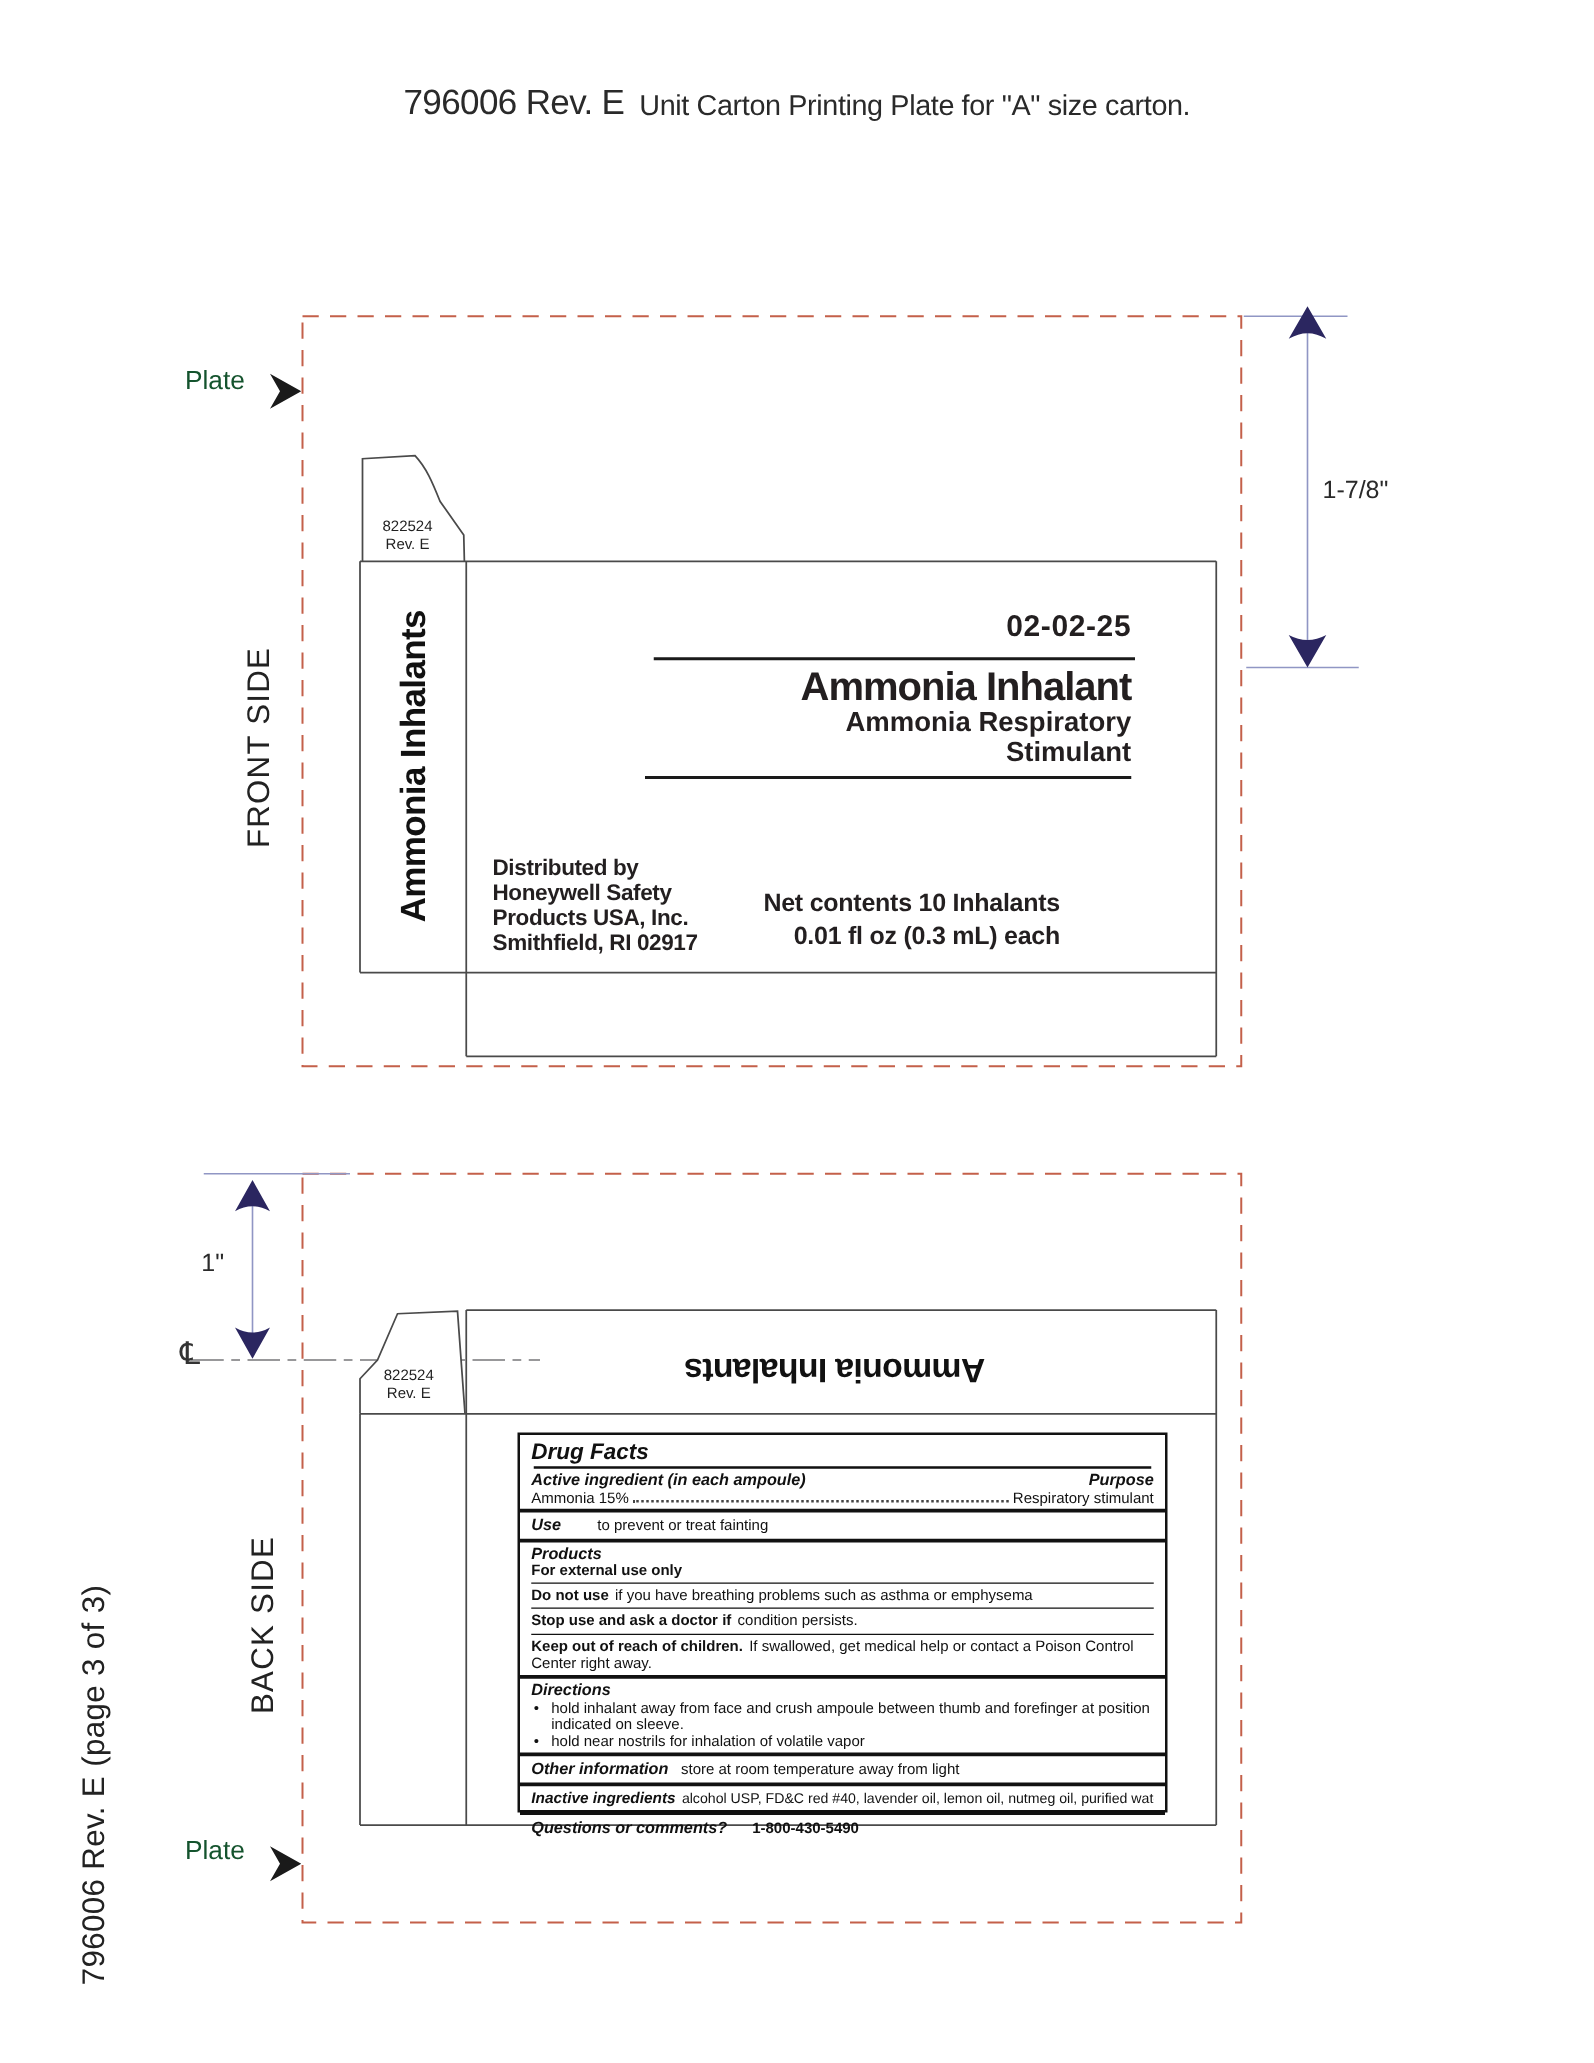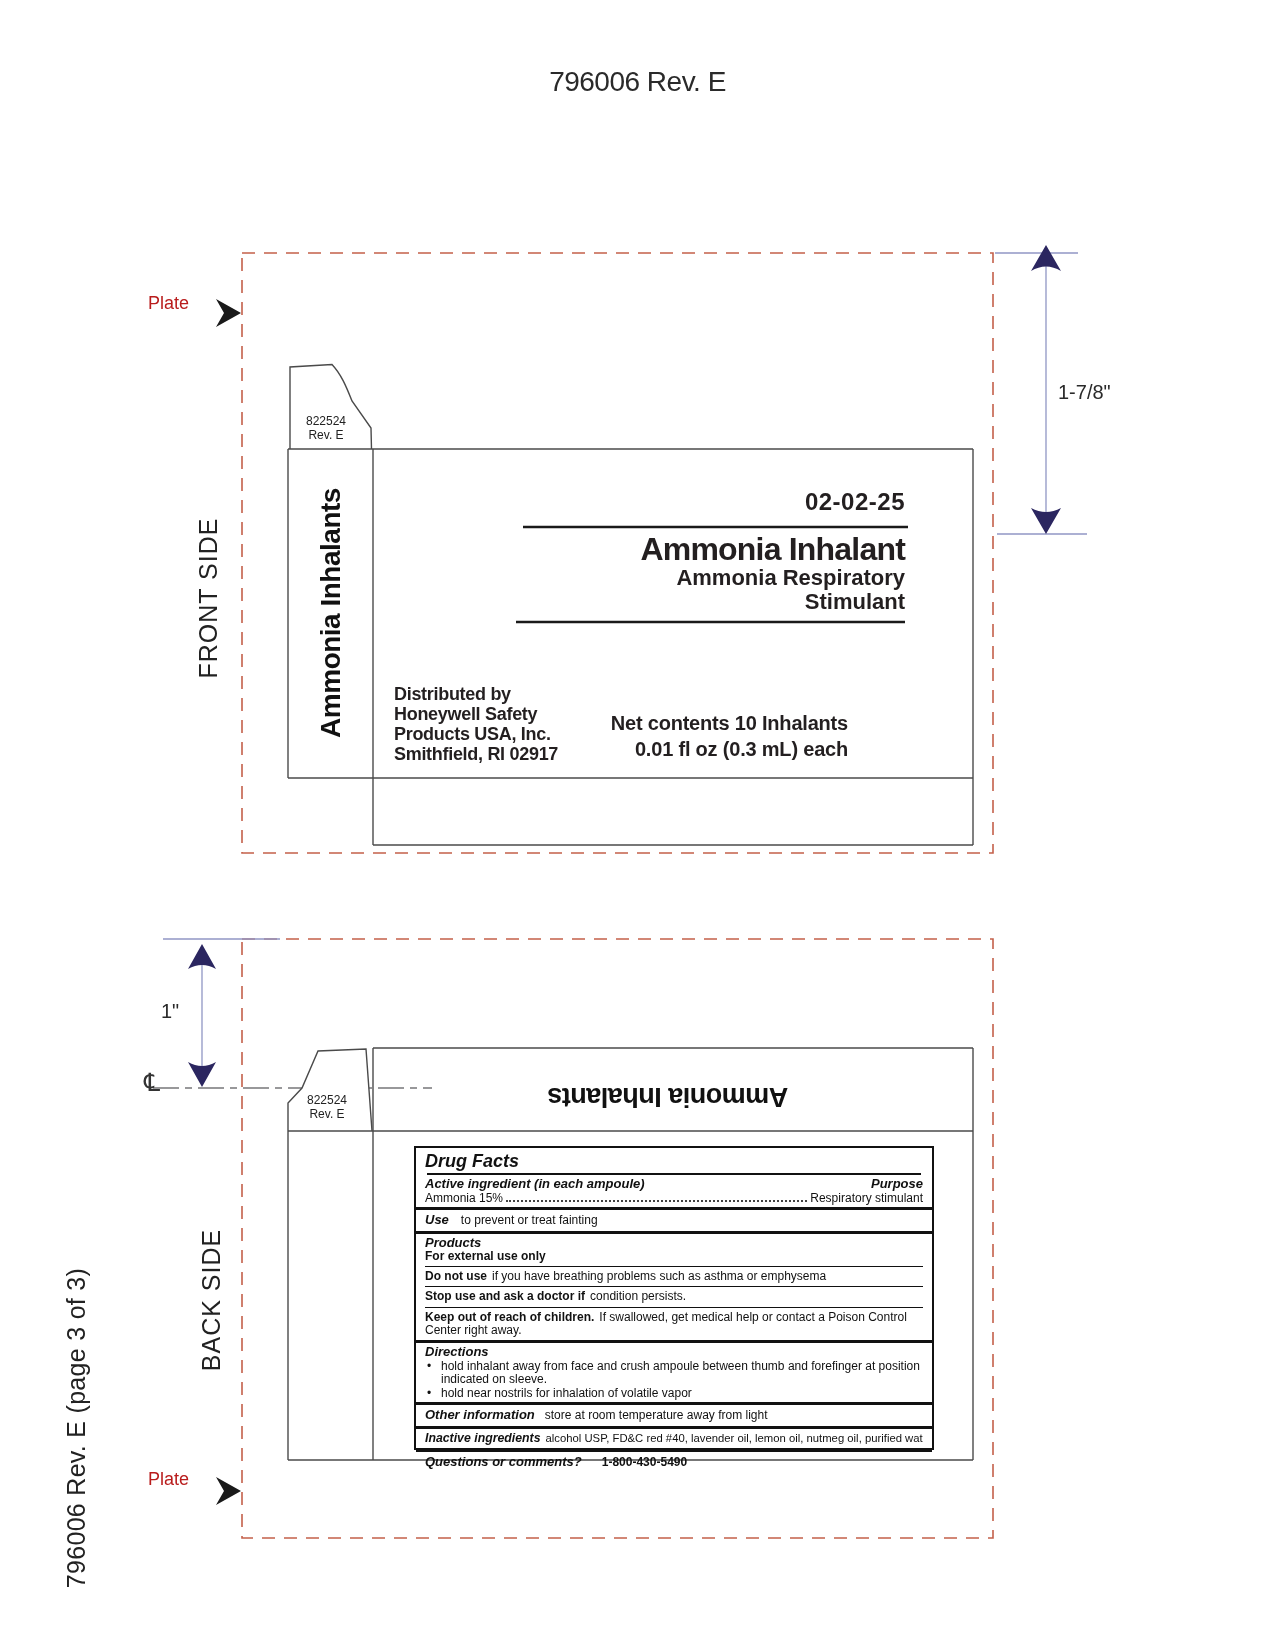--- a/index.html
+++ b/index.html
@@ -8,21 +8,21 @@
     font-family:"Liberation Sans","DejaVu Sans",sans-serif; color:#231f20;
     overflow:hidden;
   }
   .abs{position:absolute;}
   svg{position:absolute;left:0;top:0;}
   
   #title-row{left:0;top:66px;width:1275px;display:flex;justify-content:center;align-items:flex-end;gap:12px;color:#2a2a2a;}
   #title-row .num{font-size:28px;letter-spacing:-0.5px;}
   #title-row .sub{font-size:23px;letter-spacing:-0.3px;}
   
-  .anno{font-size:18px;color:#b91c1c;}
+  .anno{font-size:21px;color:#14532d;}
   .dim-label{font-size:20px;color:#2a2a2a;}
   .rot{transform:translate(-50%,-50%) rotate(-90deg);white-space:nowrap;}
   .rot180{transform:translate(-50%,-50%) rotate(180deg);white-space:nowrap;}
   .side-label{font-size:25px;color:#222;letter-spacing:1px;}
   .tab-text{width:70px;text-align:center;font-size:12px;line-height:14px;color:#222;}
   .cl-sym{font-family:"DejaVu Sans","Liberation Sans",sans-serif;font-size:25px;color:#333;}
   #front-date{right:370px;top:488px;font-size:24px;font-weight:700;letter-spacing:0.5px;}
   #front-name{right:370px;top:531px;font-size:32px;font-weight:700;letter-spacing:-0.8px;}
   #front-sub1{right:370px;top:565px;font-size:22px;font-weight:700;}
   #front-sub2{right:370px;top:589px;font-size:22px;font-weight:700;}
@@ -38,21 +38,21 @@
   #drugfacts .df-title{font-size:18px;font-weight:700;font-style:italic;padding:1px 0 2px 0;}
   .bi{font-weight:700;font-style:italic;font-size:13px;}
   .b{font-weight:700;}
   .rule-med{border-top:2px solid #111;margin:0 2px 2px 2px;}
   .rule-thin{border-top:1.3px solid #111;margin:2px 0;}
   .rule-thick{border-top:3px solid #111;margin:2px -9px;}
   .row{padding:1px 0;}
   .flexrow{display:flex;justify-content:space-between;align-items:baseline;}
   .leaderrow{display:flex;align-items:baseline;}
   .leader{flex:1;border-bottom:2px dotted #444;margin:0 3px 3px 3px;}
-  .gap{margin-right:12px;}
+  .gap{margin-right:29px;}
   .lbl{margin-right:5px;}
   .bullet{display:flex;}
   .bullet .dot{width:14px;flex:none;padding-left:2px;}
   .nowrap{white-space:nowrap;overflow:hidden;}
   #df-phone{margin-left:20px;}
 </style>
 </head>
 <body>
 
 <div id="page">
@@ -102,20 +102,21 @@
       <line x1="288" y1="1131" x2="973" y2="1131"></line>
       <line x1="373" y1="1048" x2="373" y2="1460"></line>
       <line x1="288" y1="1460" x2="973" y2="1460"></line>
     </g>
 
     <polygon points="241,1491 216,1477 224,1491 216,1505" fill="#1a1a1a"></polygon>
   </svg>
 
   <div class="abs" id="title-row">
     <span class="num">796006 Rev. E</span>
+    <span class="sub">Unit Carton Printing Plate for "A" size carton.</span>
   </div>
 
   <div class="abs anno" style="left:148px;top:293px;">Plate</div>
   <div class="abs rot side-label" style="left:208px;top:598px;">FRONT SIDE</div>
   <div class="abs dim-label" style="left:1058px;top:381px;">1-7/8"</div>
   <div class="abs tab-text" style="left:291px;top:414px;">
     <div>822524</div>
     <div>Rev. E</div>
   </div>
 

